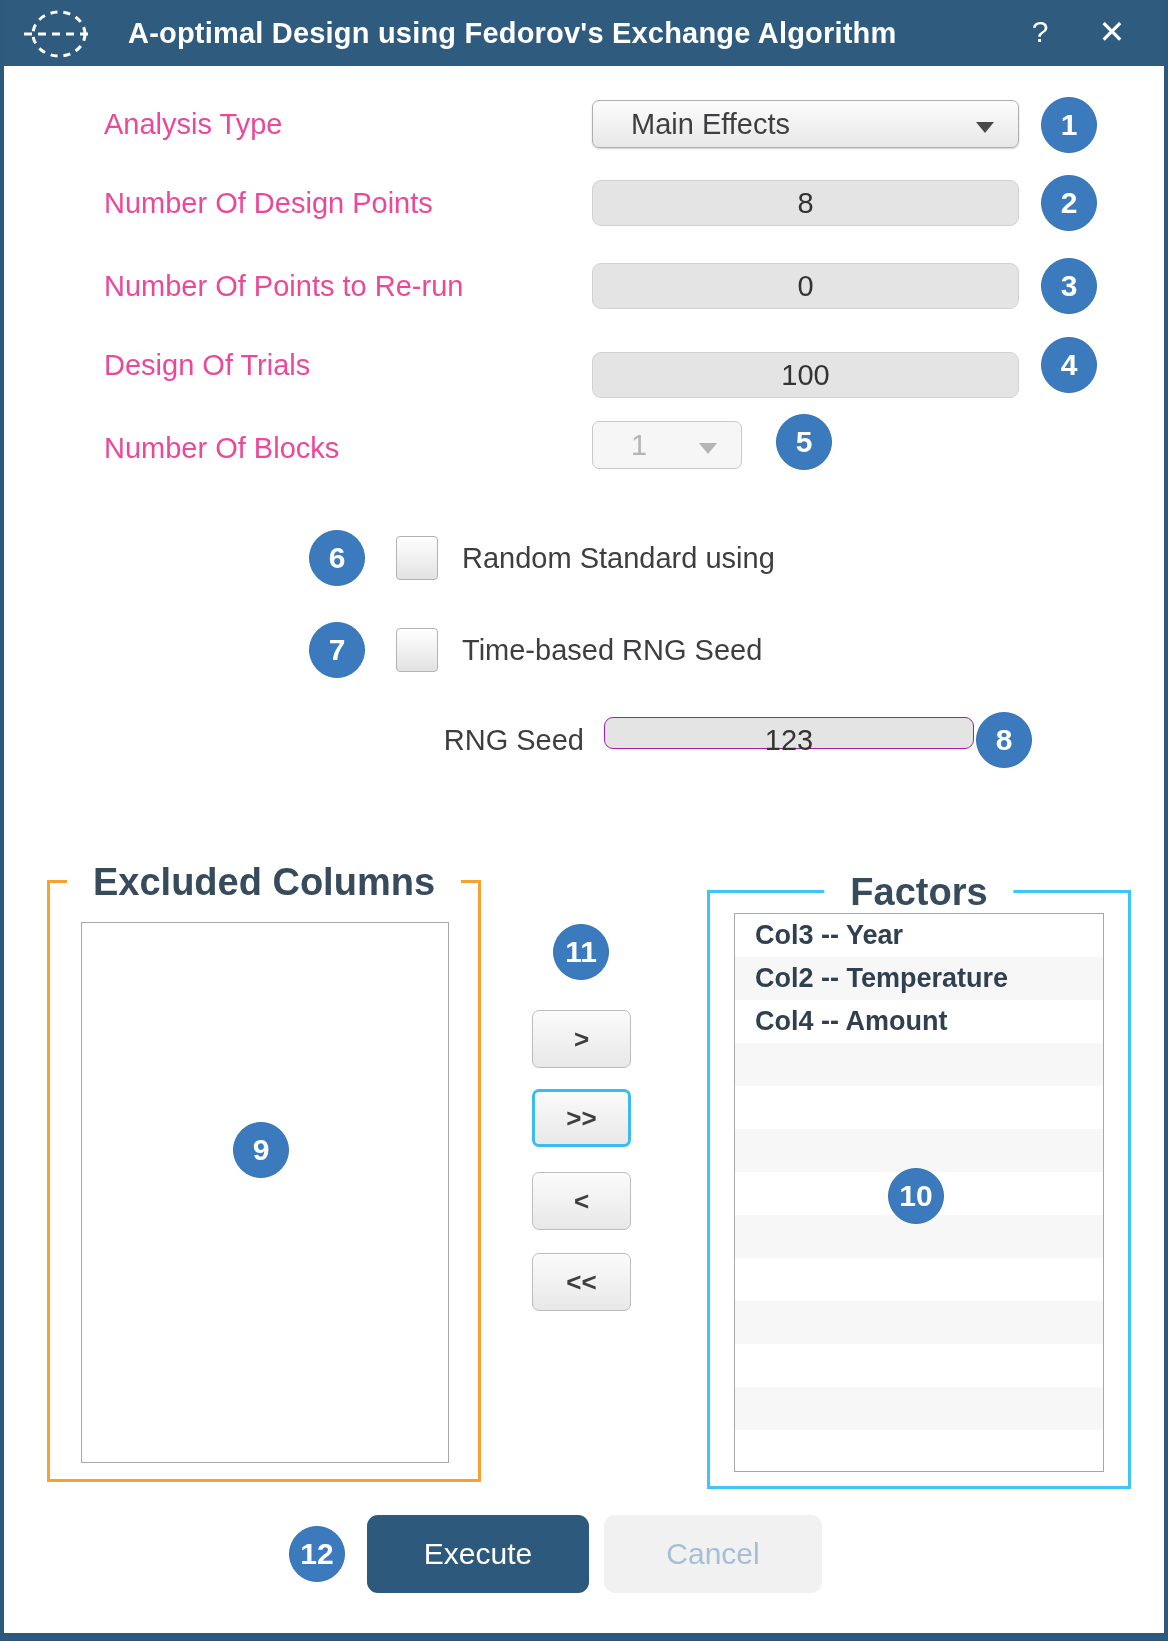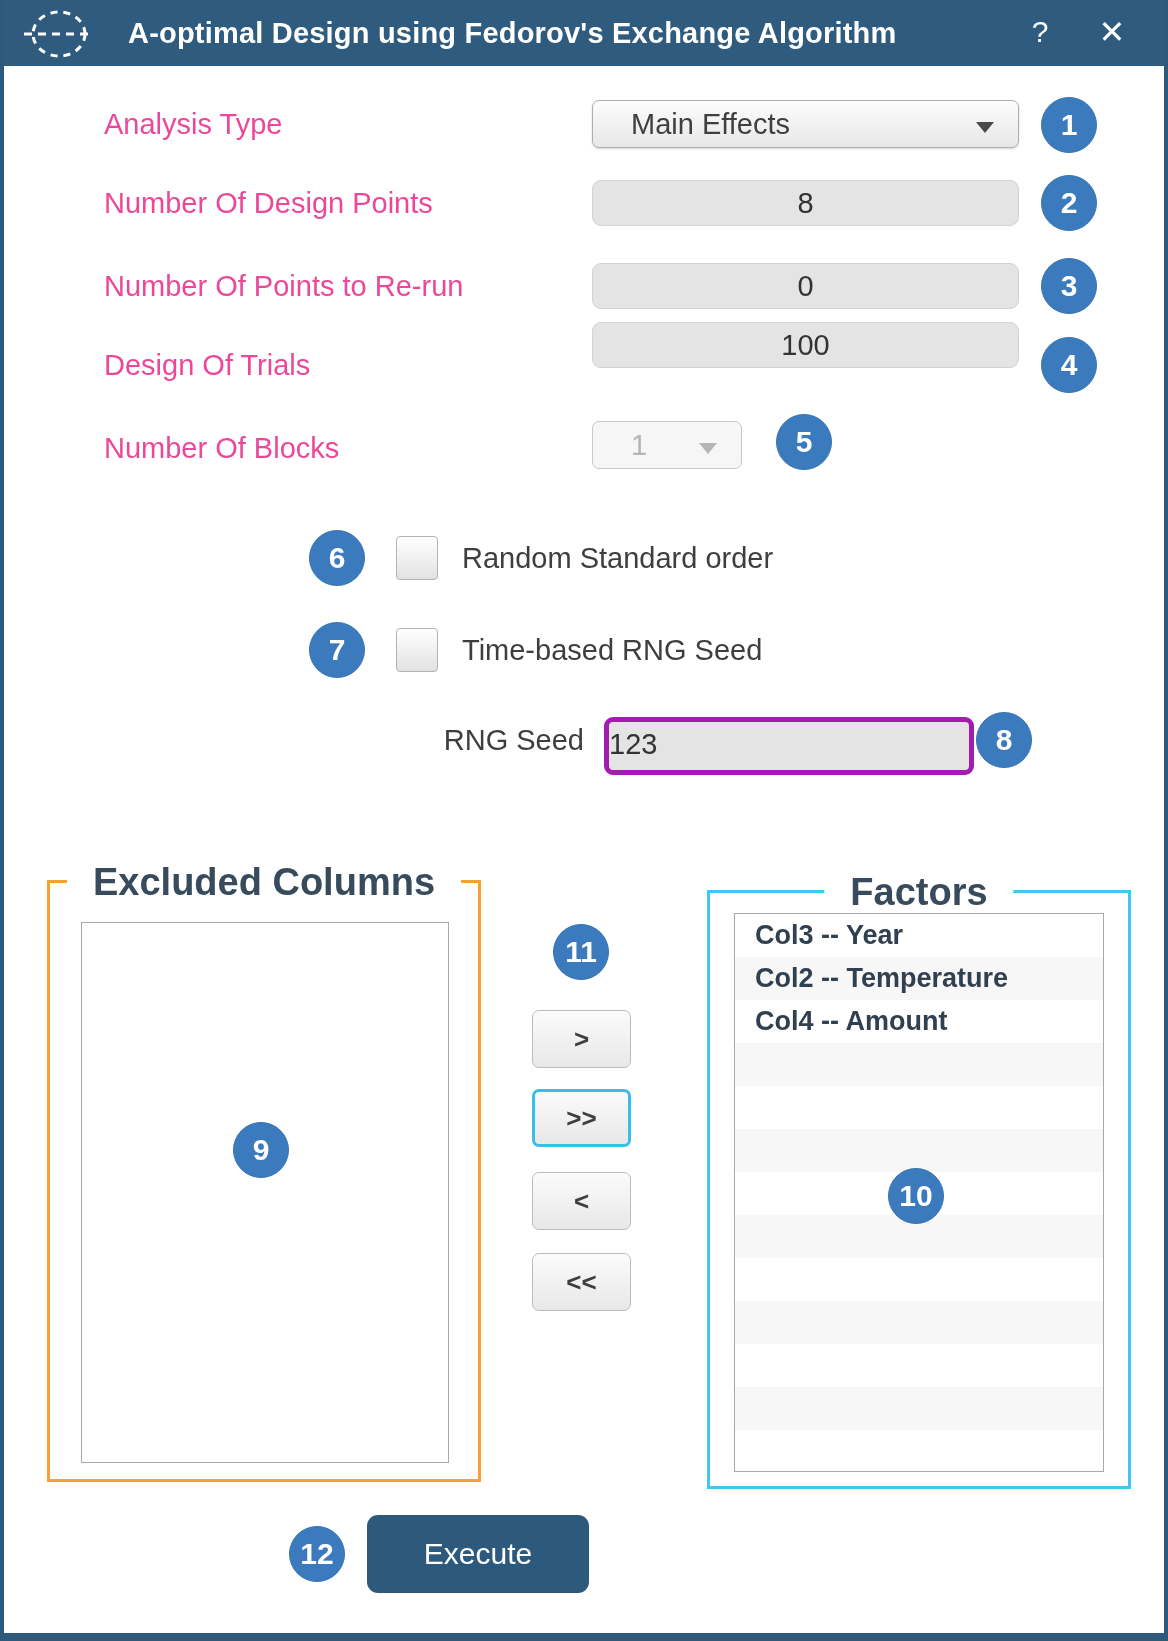--- a/index.html
+++ b/index.html
@@ -62,23 +62,23 @@
     position:absolute;left:392px;width:42px;height:44px;box-sizing:border-box;
     background:linear-gradient(#ffffff,#e2e2e2);border:1px solid #b3b3b3;border-radius:4px;
   }
   .cb-label{position:absolute;left:458px;color:#3e3e40;font-size:29px;line-height:44px;white-space:nowrap;}
 
   .rng-label{
     position:absolute;left:330px;top:717px;width:250px;text-align:right;
     color:#3e3e40;font-size:29px;line-height:46px;
   }
   .rng-input{
-    position:absolute;left:600px;top:717px;width:370px;height:58px;box-sizing:border-box;
-    background:#e4e4e4;border:5px solid #a21caf;border-radius:9px;
-    color:#333;font-size:29px;line-height:44px;text-align:left;
+    position:absolute;left:600px;top:717px;width:370px;height:32px;box-sizing:border-box;
+    background:#e4e4e4;border:1px solid #a21caf;border-radius:9px;
+    color:#333;font-size:29px;line-height:44px;text-align:center;
   }
 
   .groupbox{position:absolute;box-sizing:border-box;}
   .groupbox .group-title{
     position:absolute;top:-22px;left:50%;transform:translateX(-50%);
     background:#ffffff;padding:0 26px;white-space:nowrap;
     color:#374b5c;font-size:38px;font-weight:bold;line-height:42px;
   }
   .gb-orange{left:43px;top:880px;width:434px;height:602px;border:3px solid #f7a133;}
   .gb-cyan{left:703px;top:890px;width:424px;height:599px;border:3px solid #3fc6f3;}
@@ -135,33 +135,33 @@
 
   <div class="label" style="top:180px;">Number Of Design Points</div>
   <div class="field" style="top:180px;">8</div>
   <div class="badge b2">2</div>
 
   <div class="label" style="top:263px;">Number Of Points to Re-run</div>
   <div class="field" style="top:263px;">0</div>
   <div class="badge b3">3</div>
 
   <div class="label" style="top:342px;">Design Of Trials</div>
-  <div class="field" style="top:322px;">100</div>
+  <div class="field" style="top:352px;">100</div>
   <div class="badge b4">4</div>
 
   <div class="label" style="top:425px;">Number Of Blocks</div>
   <div class="dropdown disabled" style="top:421px;width:150px;">
     <span>1</span>
     <span class="caret"></span>
   </div>
   <div class="badge b5">5</div>
 
   <div class="badge b6">6</div>
   <div class="checkbox" style="top:536px;"></div>
-  <div class="cb-label" style="top:536px;">Random Standard order</div>
+  <div class="cb-label" style="top:536px;">Random Standard using</div>
 
   <div class="badge b7">7</div>
   <div class="checkbox" style="top:628px;"></div>
   <div class="cb-label" style="top:628px;">Time-based RNG Seed</div>
 
   <div class="rng-label">RNG Seed</div>
   <div class="rng-input">123</div>
   <div class="badge b8">8</div>
 
   <div class="groupbox gb-orange">
@@ -191,14 +191,15 @@
   <div class="badge b10">10</div>
 
   <div class="badge b11">11</div>
   <div class="xfer-btn xb1">&gt;</div>
   <div class="xfer-btn xb2">&gt;&gt;</div>
   <div class="xfer-btn xb3">&lt;</div>
   <div class="xfer-btn xb4">&lt;&lt;</div>
 
   <div class="badge b12">12</div>
   <div class="execute-btn">Execute</div>
+  <div class="cancel-btn">Cancel</div>
 
 </div>
 
 </body></html>

